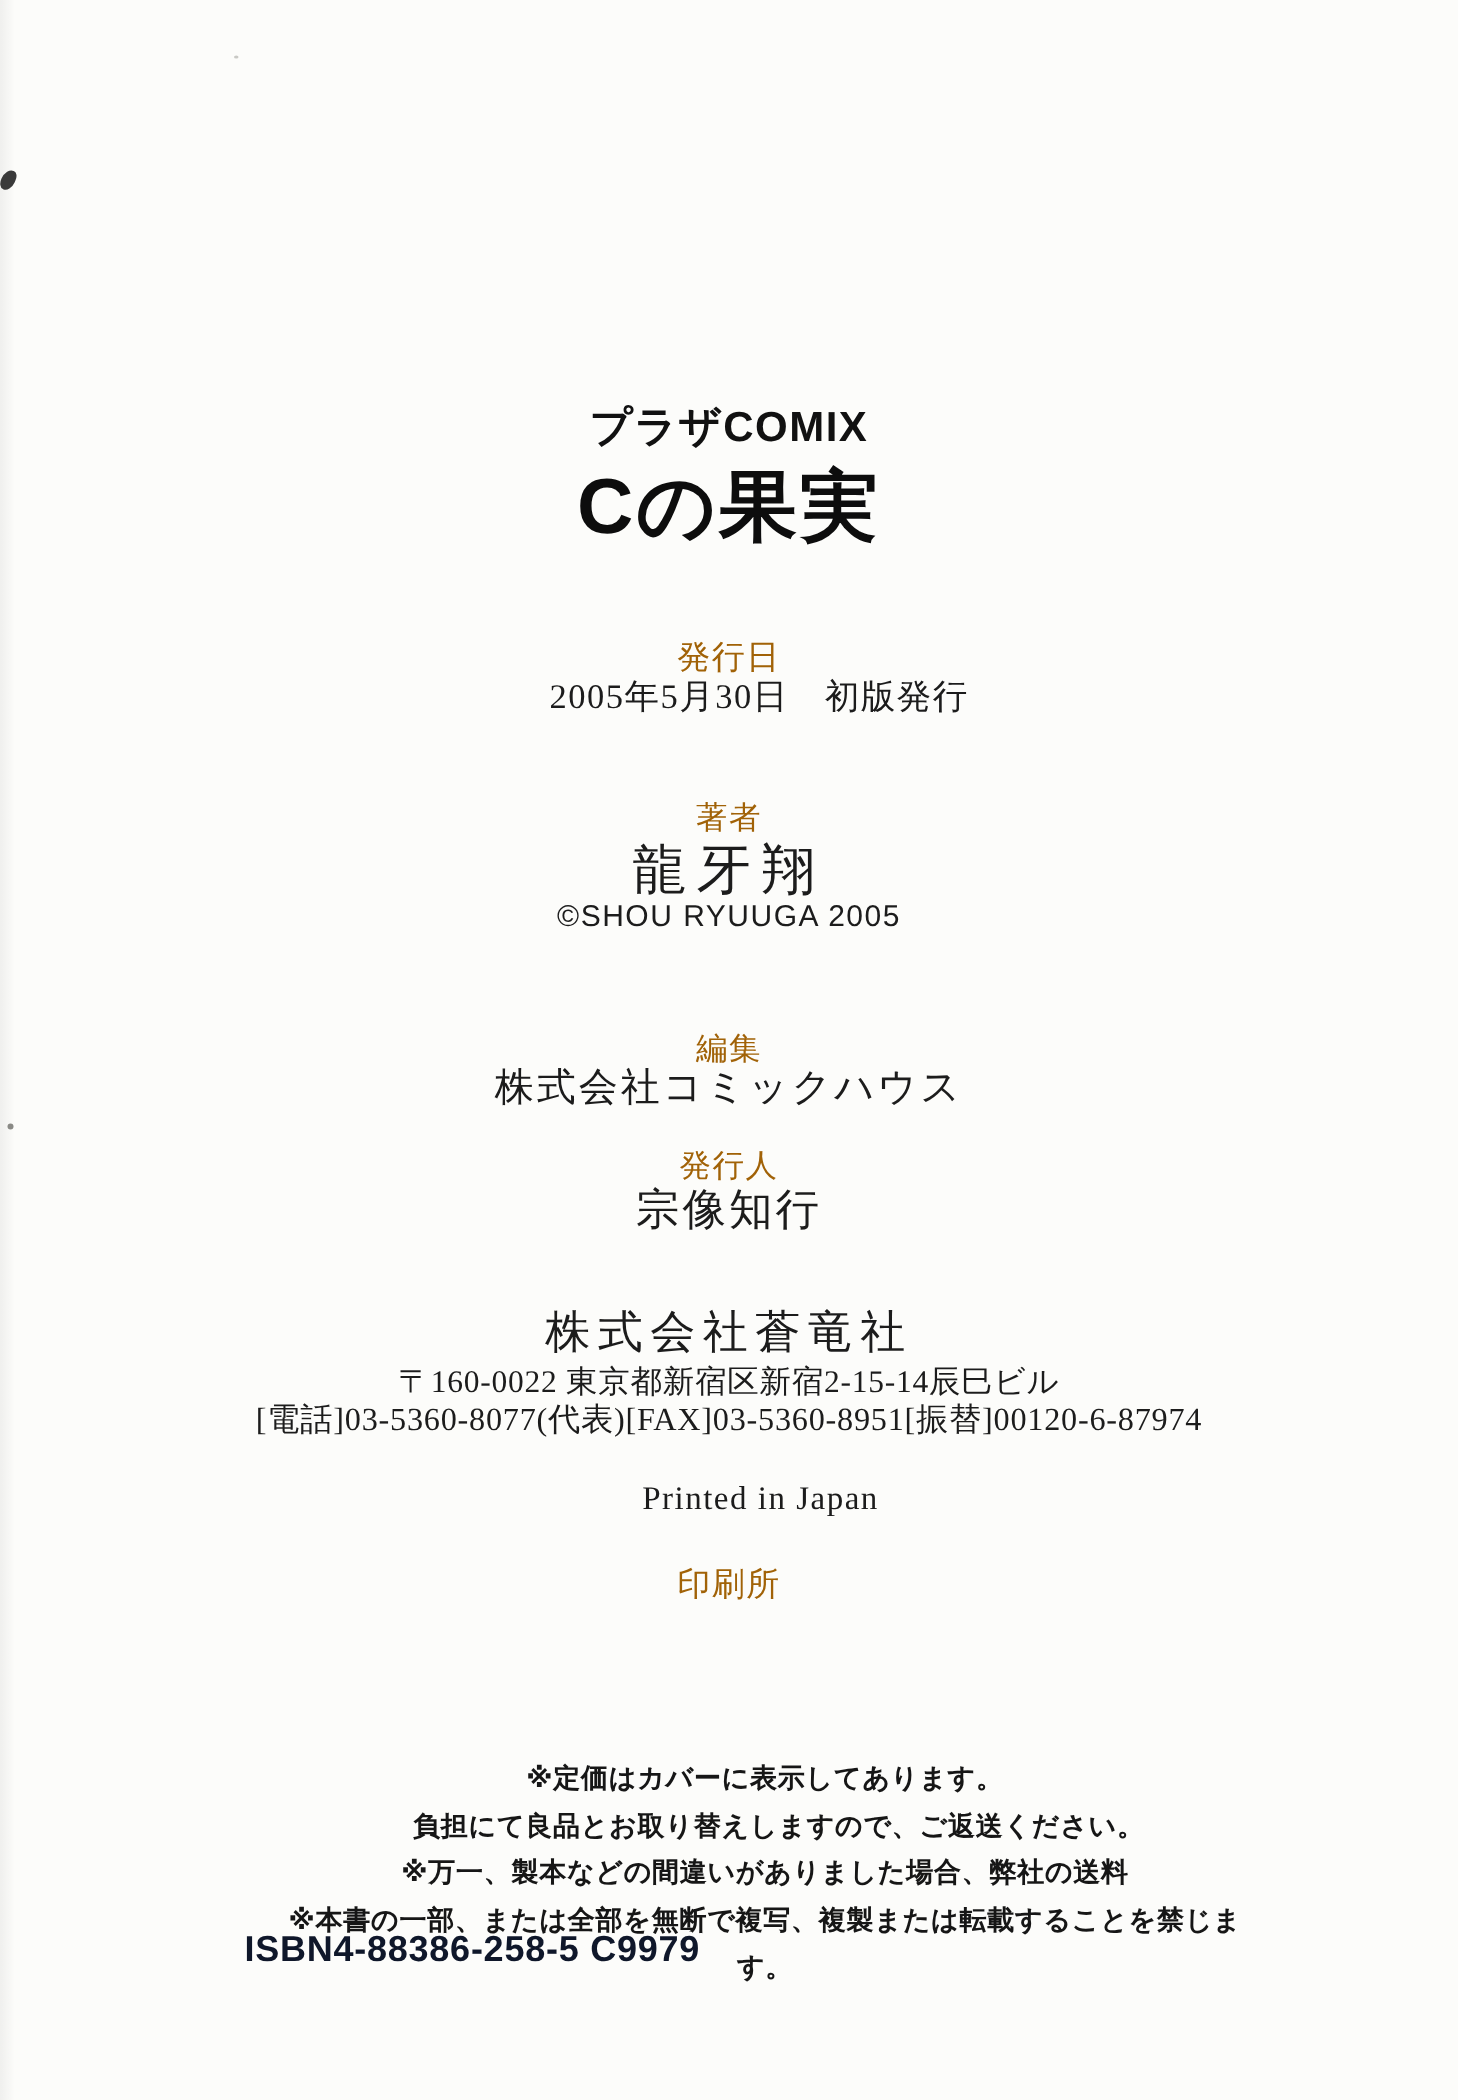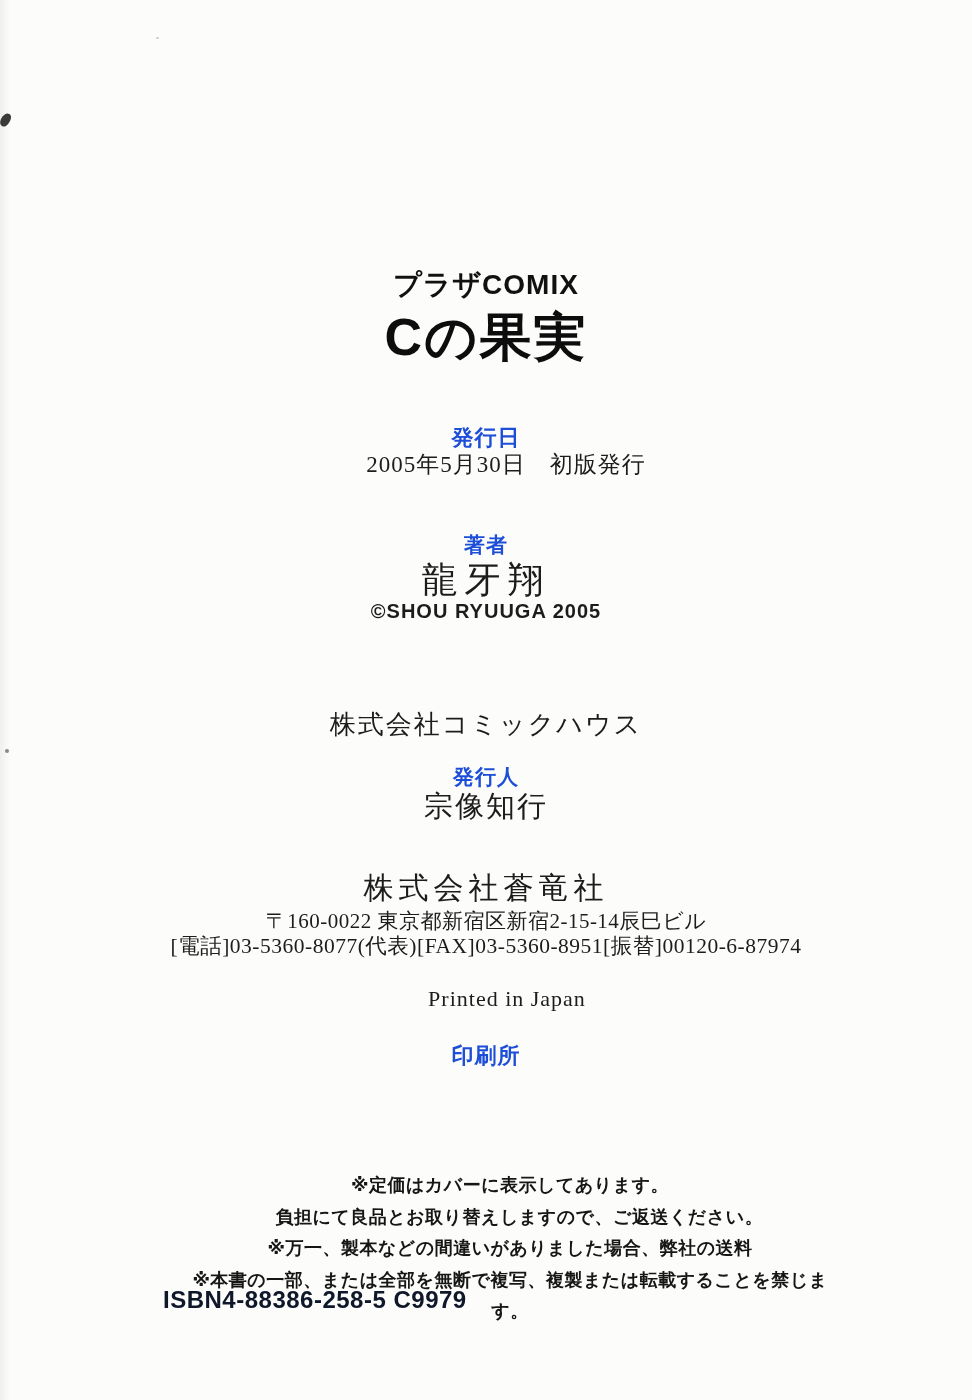--- a/index.html
+++ b/index.html
@@ -42,30 +42,30 @@
   }
   .book-title {
     top: 303px;
     font-size: 52px;
     font-weight: 900;
     letter-spacing: 2px;
     color: #0d0d0d;
   }
   .heading {
     font-size: 22px;
-    font-weight: 700;
+    font-weight: 400;
     letter-spacing: 1px;
-    color: #1d4ed8;
+    color: #a16207;
     font-family: "Liberation Sans", "DejaVu Sans", sans-serif;
   }
   .h-pubdate   { top: 423px; }
   .v-pubdate   { top: 449px; font-size: 23px; letter-spacing: 1px; padding-left: 40px; }
   .h-author    { top: 531px; font-size: 21px; }
   .v-author    { top: 556px; font-size: 36px; letter-spacing: 7px; }
-  .v-copyright { top: 600px; font-size: 20px; font-weight: 700; letter-spacing: 1px; }
+  .v-copyright { top: 600px; font-size: 20px; font-weight: 400; letter-spacing: 1px; }
   .h-editor    { top: 685px; font-size: 21px; }
   .v-editor    { top: 707px; font-size: 26px; letter-spacing: 2px; }
   .h-pubperson { top: 763px; font-size: 21px; }
   .v-pubperson { top: 787px; font-size: 29px; letter-spacing: 2px; }
   .h-publisher { top: 846px; }
   .v-publisher { top: 868px; font-size: 30px; letter-spacing: 5px; }
   .v-address   { top: 907px; font-size: 21px; letter-spacing: 0.5px; }
   .v-contacts  { top: 931px; font-size: 21.5px; letter-spacing: 0.5px; }
   .v-printed   { top: 986px; font-size: 22px; letter-spacing: 1px; padding-left: 42px; }
   .h-printer   { top: 1041px; }
@@ -113,20 +113,21 @@
 
   <div class="block book-title gothic">Cの果実</div>
 
   <div class="block heading h-pubdate">発行日</div>
   <div class="block mincho v-pubdate">2005年5月30日　初版発行</div>
 
   <div class="block heading h-author">著者</div>
   <div class="block mincho v-author">龍牙翔</div>
   <div class="block gothic v-copyright">©SHOU RYUUGA 2005</div>
 
+  <div class="block heading h-editor">編集</div>
   <div class="block mincho v-editor">株式会社コミックハウス</div>
 
   <div class="block heading h-pubperson">発行人</div>
   <div class="block mincho v-pubperson">宗像知行</div>
 
   <div class="block mincho v-publisher">株式会社蒼竜社</div>
   <div class="block mincho v-address">〒160-0022 東京都新宿区新宿2-15-14辰巳ビル</div>
   <div class="block mincho v-contacts">[電話]03-5360-8077(代表)[FAX]03-5360-8951[振替]00120-6-87974</div>
 
   <div class="block mincho v-printed">Printed in Japan</div>

